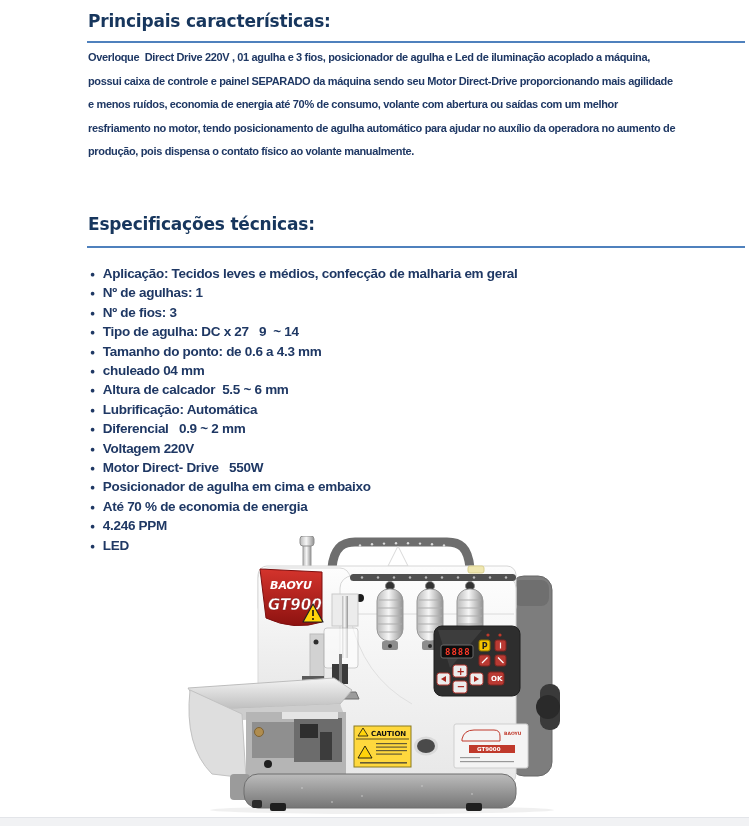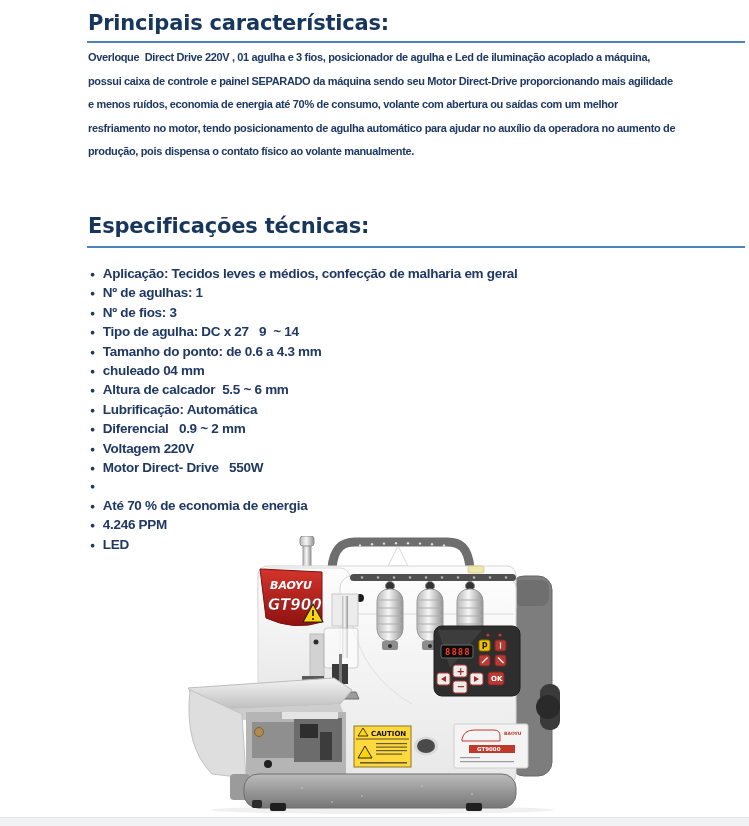--- a/index.html
+++ b/index.html
@@ -3,21 +3,21 @@
 <meta charset="utf-8">
 <style>
   html,body { margin:0; padding:0; background:#ffffff; }
   .page {
     position:relative; width:749px; height:826px; overflow:hidden;
     background:#ffffff; font-family:"Liberation Sans","DejaVu Sans",sans-serif;
   }
   .heading {
     position:absolute; left:88px; margin:0; color:#17365d;
     font-family:"DejaVu Sans",sans-serif; font-weight:600;
-    font-size:21px; letter-spacing:-0.2px;
+    font-size:17px; letter-spacing:-0.2px;
   }
   #feat-heading { top:11px; }
   #spec-heading { top:214px; }
   .rule {
     position:absolute; left:87px; width:658px; height:0;
     border-top:2px solid #4f81bd;
   }
   #rule-1 { top:41px; }
   #rule-2 { top:246px; }
   .para {
@@ -94,20 +94,21 @@
     <li>
         <span class="dot">●</span>
         <span class="spec-text">Voltagem 220V</span>
       </li>
     <li>
         <span class="dot">●</span>
         <span class="spec-text">Motor Direct- Drive   550W</span>
       </li>
     <li>
         <span class="dot">●</span>
+        <span class="spec-text">Posicionador de agulha em cima e embaixo</span>
       </li>
     <li>
         <span class="dot">●</span>
         <span class="spec-text">Até 70 % de economia de energia</span>
       </li>
     <li>
         <span class="dot">●</span>
         <span class="spec-text">4.246 PPM</span>
       </li>
     <li>

